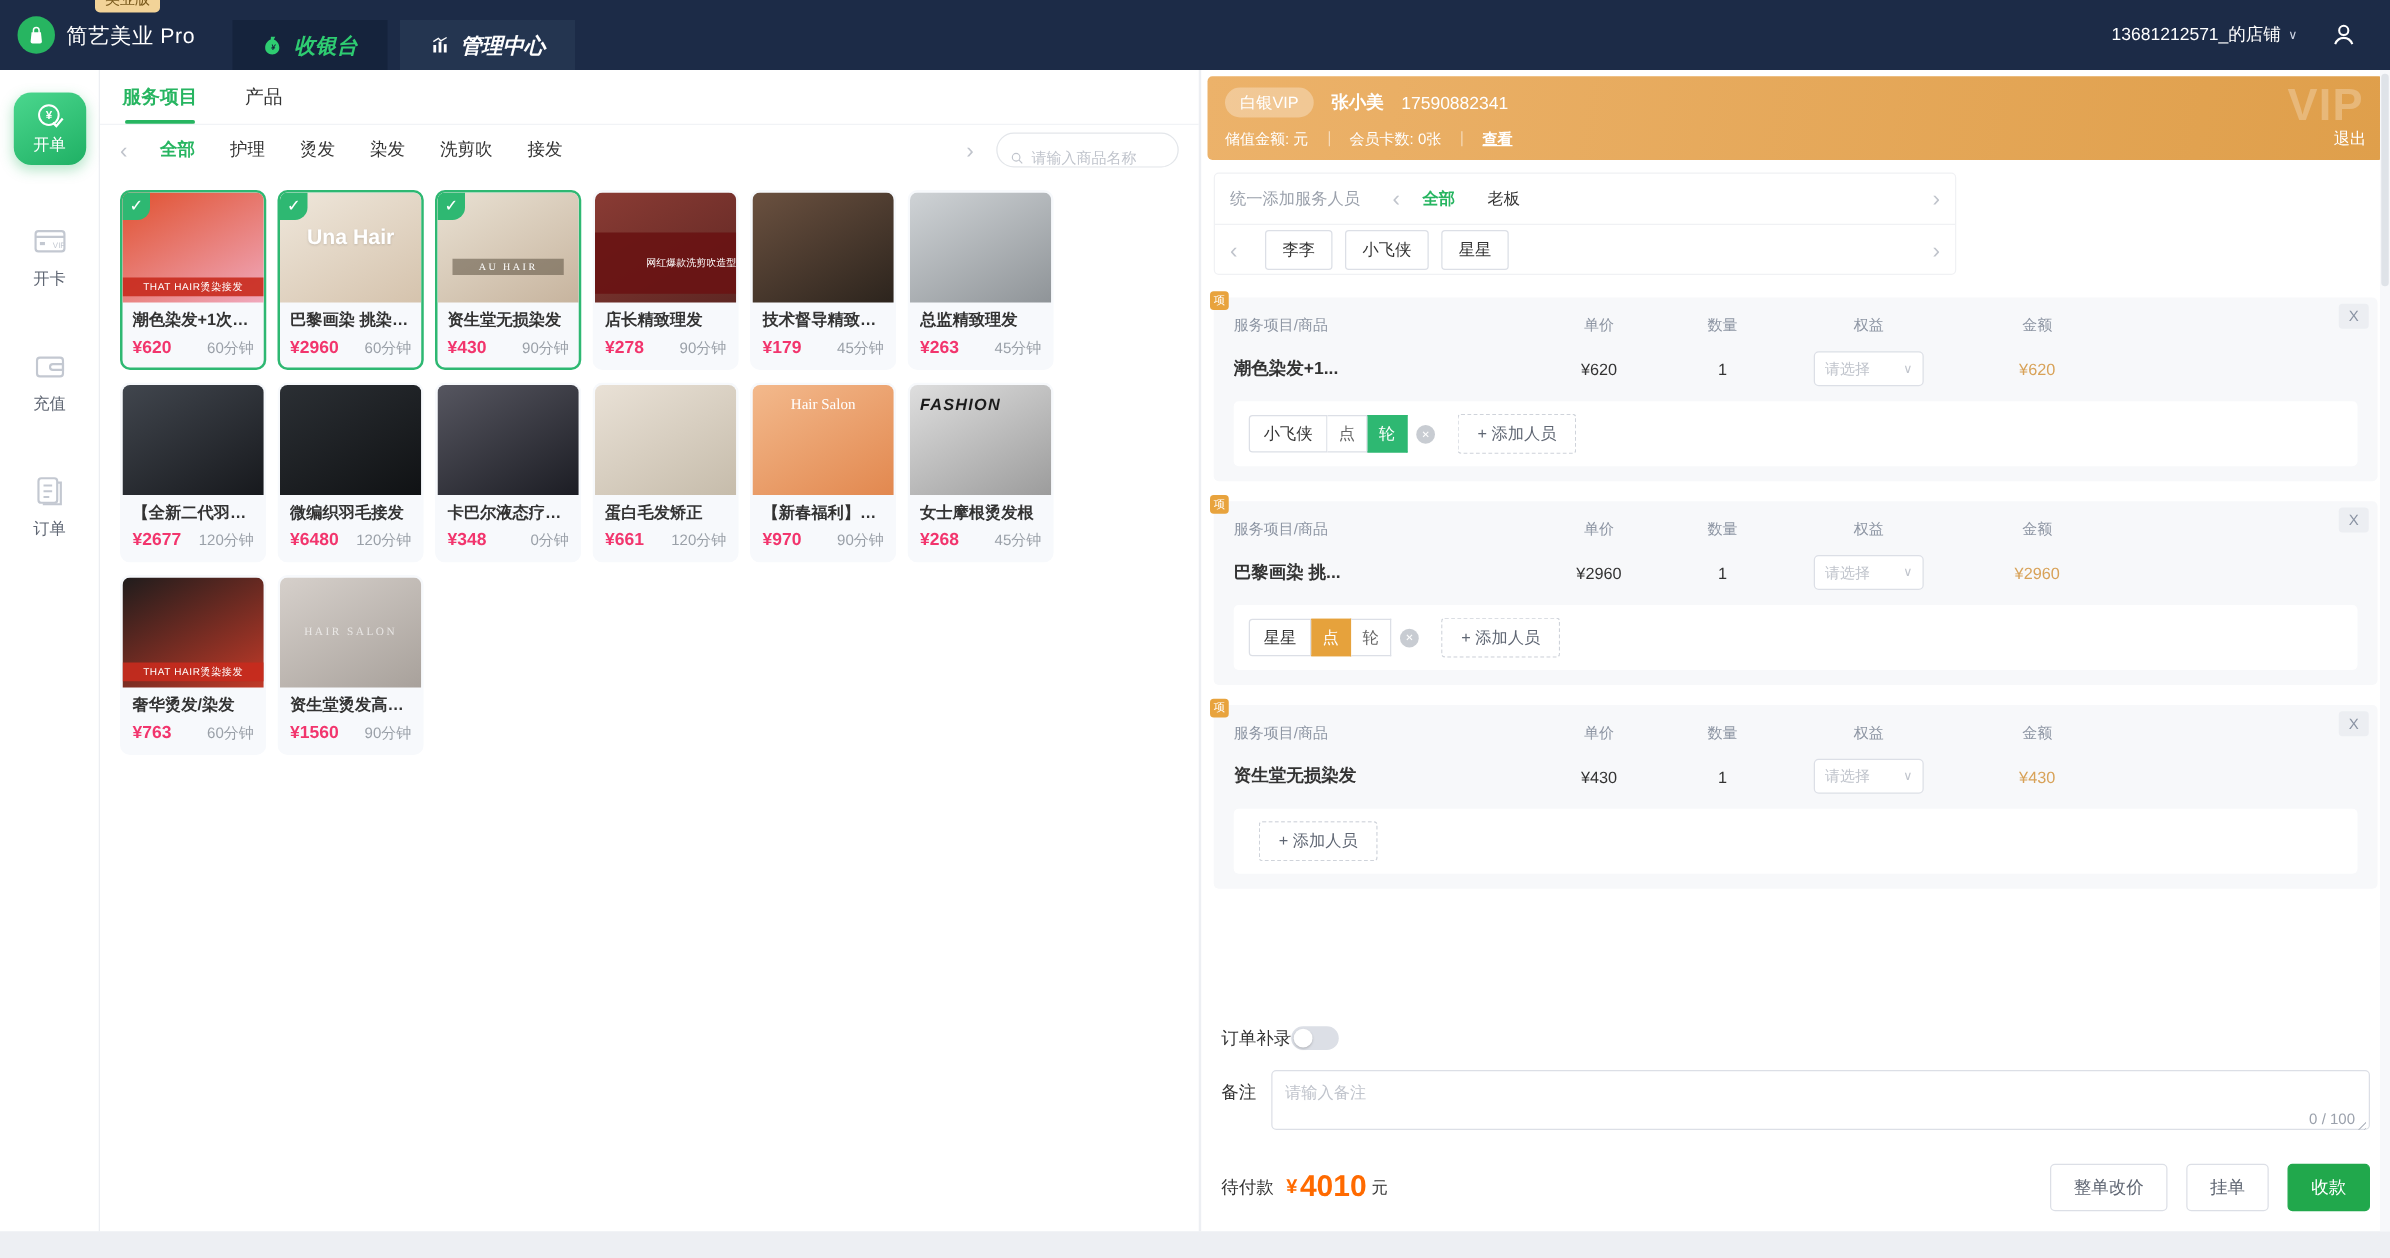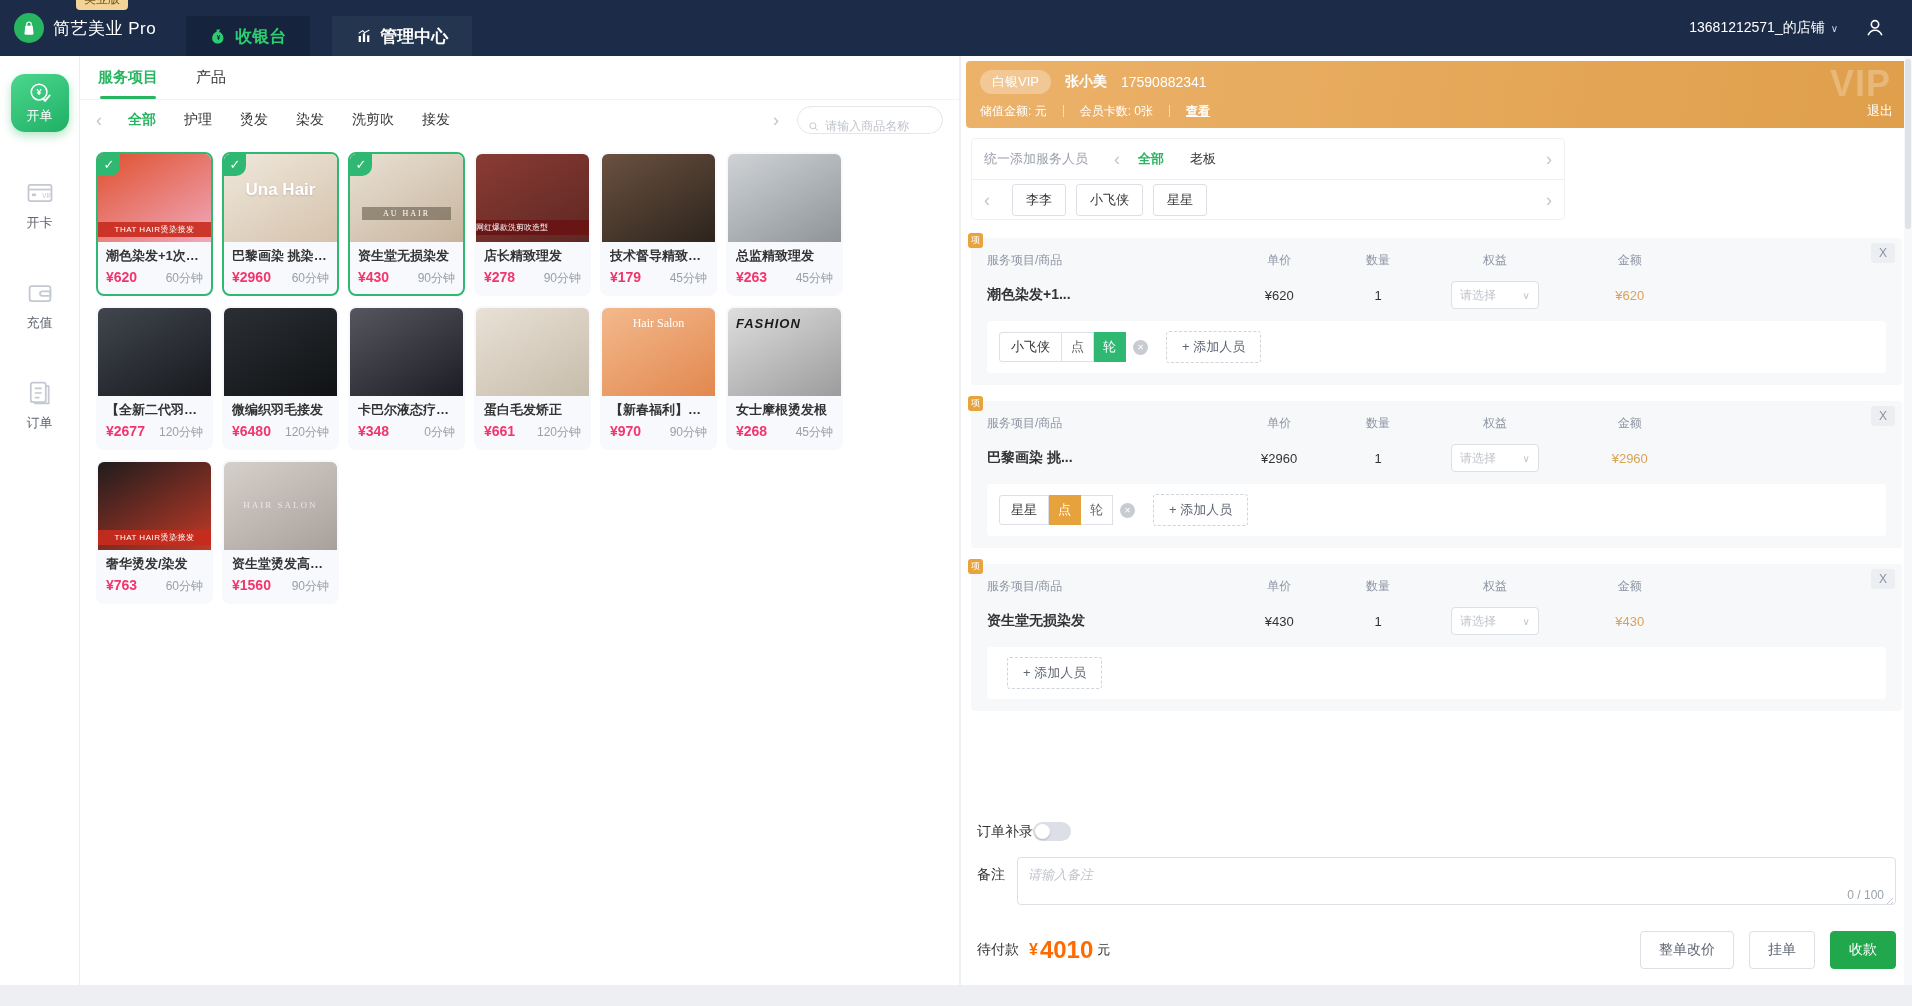--- a/index.html
+++ b/index.html
@@ -5,21 +5,21 @@
   * { margin:0; padding:0; box-sizing:border-box; }
   html,body { width:1912px; height:1006px; overflow:hidden; }
   body { font-family:"Liberation Sans","DejaVu Sans",sans-serif; background:#edeff3; color:#333; }
 
   
   .navbar { height:56px; background:#1c2b47; display:flex; align-items:center; position:relative; }
   .brand-wrap { display:flex; align-items:center; margin-left:14px; position:relative; }
   .brand-logo { width:30px; height:30px; border-radius:50%; background:#27b561; display:flex; align-items:center; justify-content:center; }
   .brand-text { color:#fff; font-size:17px; margin-left:9px; letter-spacing:.5px; }
   .brand-badge { position:absolute; top:-24px; left:62px; background:#f2d398; color:#7a5a1d; font-size:12px; padding:2px 8px; border-radius:4px; white-space:nowrap; }
-  .nav-tabs { display:flex; align-self:flex-end; margin-left:30px; gap:22px; }
+  .nav-tabs { display:flex; align-self:flex-end; margin-left:30px; gap:10px;font-style:italic; }
   .nav-tab { height:40px; padding:0 24px; display:flex; align-items:center; gap:8px; font-size:17px; font-weight:bold; cursor:pointer; }
   .nav-tab.active { background:#15233c; color:#2ecc71; }
   .nav-tab.inactive { background:#243550; color:#fff; }
   .nav-right { margin-left:auto; display:flex; align-items:center; color:#fff; margin-right:26px; }
   .store-name { font-size:14px; display:flex; align-items:center; gap:6px; cursor:pointer; }
   .store-caret { font-size:10px; color:#cfd6e4; }
   .user-icon { margin-left:26px; display:flex; cursor:pointer; }
 
   
   .layout { display:flex; height:929px; }
@@ -51,21 +51,21 @@
 
   .grid { display:grid; grid-template-columns:repeat(6,117px); gap:10px 9px; padding:12px 16px; }
   .card { border-radius:8px; overflow:hidden; background:#f7f9fc; border:2px solid transparent; position:relative; cursor:pointer; }
   .card.selected { border-color:#2eb872; }
   .card-check { display:none; position:absolute; top:0; left:0; width:22px; height:22px; background:#2eb872; color:#fff;
     font-size:13px; font-weight:bold; text-align:center; line-height:22px; border-radius:5px 0 10px 0; z-index:2; }
   .card.selected .card-check { display:block; }
   .card-img { height:88px; position:relative; overflow:hidden; }
   .ov { position:absolute; color:#fff; }
   .ov-banner-red { left:0; right:0; bottom:5px; background:rgba(200,43,30,.9); font-size:8px; text-align:center; padding:2px 0; letter-spacing:.5px; }
-  .ov-banner-dark { left:0; right:0; bottom:7px; background:rgba(105,20,20,.92); font-size:8px; text-align:left; padding:2px 0; }
+  .ov-banner-dark { left:0; right:0; bottom:7px; background:rgba(105,20,20,.92); font-size:8px; text-align:right; padding:19px 0; }
   .ov-center-big { left:0; right:0; top:26px; text-align:center; font-size:17px; font-weight:bold; text-shadow:0 1px 2px rgba(0,0,0,.15); }
   .ov-strip { left:12px; right:12px; bottom:22px; background:rgba(92,82,66,.55); font-size:8px; text-align:center; letter-spacing:2px; padding:2px 0; font-family:"Liberation Serif",serif; }
   .ov-center-script { left:0; right:0; top:8px; text-align:center; font-size:12px; font-family:"Liberation Serif",serif; }
   .ov-mag { top:8px; left:8px; font-size:13px; font-weight:900; font-style:italic; color:#1a1a1a; letter-spacing:1px; }
   .ov-faint { left:0; right:0; top:38px; text-align:center; font-size:9px; letter-spacing:2px; color:rgba(255,255,255,.65); font-family:"Liberation Serif",serif; }
   .card-body { padding:5px 8px 7px; }
   .card-name { font-size:13px; font-weight:600; color:#333; white-space:nowrap; overflow:hidden; text-overflow:ellipsis; }
   .card-meta { display:flex; justify-content:space-between; align-items:baseline; margin-top:4px; }
   .card-price { color:#f2356d; font-size:14px; font-weight:bold; }
   .card-dur { color:#9aa0a8; font-size:12px; }
@@ -125,21 +125,21 @@
 
   .panel-bottom { margin-top:auto; padding:0 16px 16px; }
   .supp-row { display:flex; align-items:center; margin-bottom:16px; }
   .supp-label,.remark-label,.pay-label { font-size:14px; color:#333; }
   .toggle { width:38px; height:19px; border-radius:10px; background:#dcdfe6; position:relative; cursor:pointer; }
   .toggle::after { content:""; position:absolute; width:15px; height:15px; border-radius:50%; background:#fff; top:2px; left:2px; box-shadow:0 1px 2px rgba(0,0,0,.2); }
   .remark-row { display:flex; gap:12px; }
   .remark-label { padding-top:9px; }
   .remark-box { flex:1; position:relative; }
   .remark-box textarea { width:100%; height:48px; border:1px solid #dcdfe6; border-radius:4px; resize:none;
-    padding:8px 10px; font-size:13px; font-family:inherit; color:#333; outline:none;font-style:italic; }
+    padding:8px 10px; font-size:13px; font-family:inherit; color:#333; outline:none; }
   .remark-box textarea::placeholder { color:#c0c4cc; }
   .remark-counter { position:absolute; right:12px; bottom:7px; color:#9aa0ab; font-size:12px; }
   .resize-corner { position:absolute; right:3px; bottom:5px; width:9px; height:9px;
     background:repeating-linear-gradient(135deg,transparent,transparent 2px,#c0c4cc 2px,#c0c4cc 3px);
     clip-path:polygon(100% 0,100% 100%,0 100%); }
   .pay-row { display:flex; align-items:center; margin-top:22px; }
   .pay-symbol { color:#ff6a00; font-size:16px; font-weight:bold; margin-left:10px; }
   .pay-amount { color:#ff6a00; font-size:24px; font-weight:bold; margin:0 4px 0 2px; }
   .pay-unit { font-size:13px; color:#333; }
   .pay-btns { margin-left:auto; display:flex; gap:15px; }

